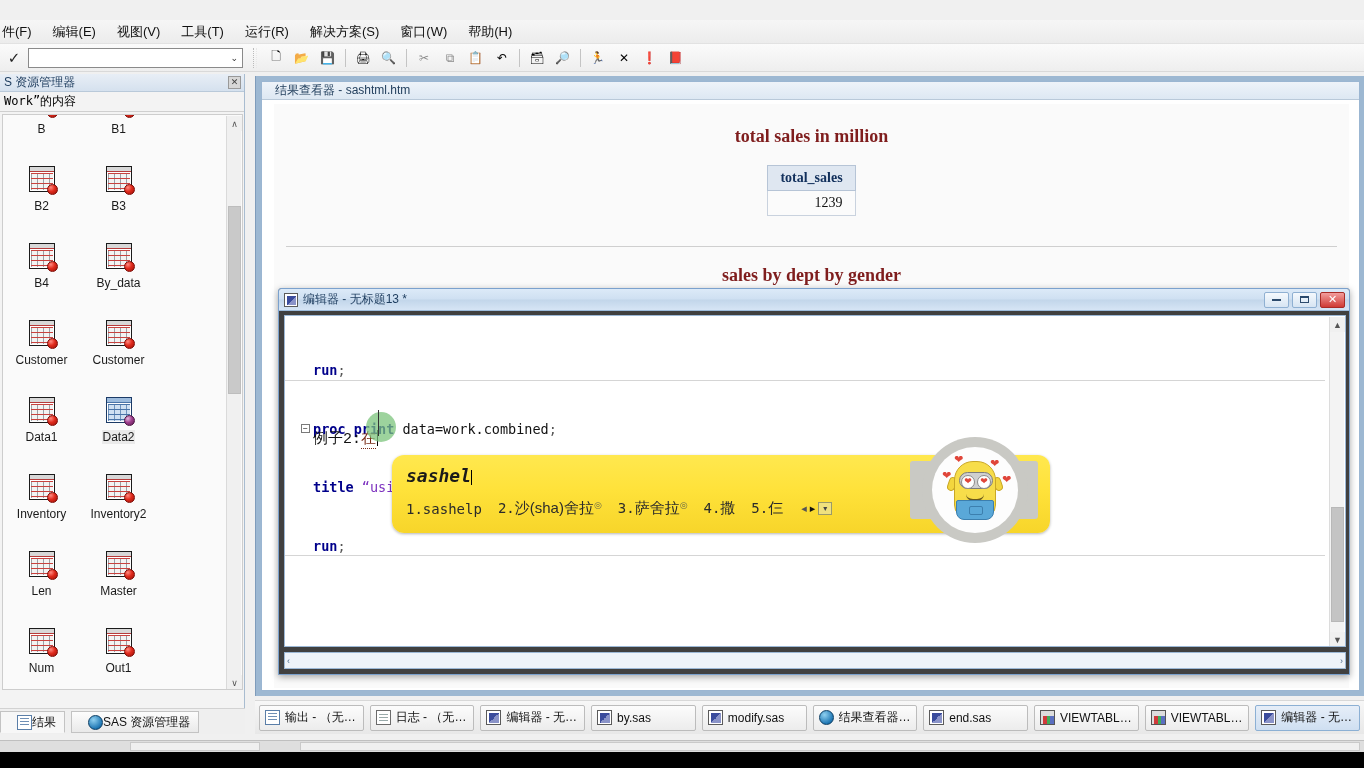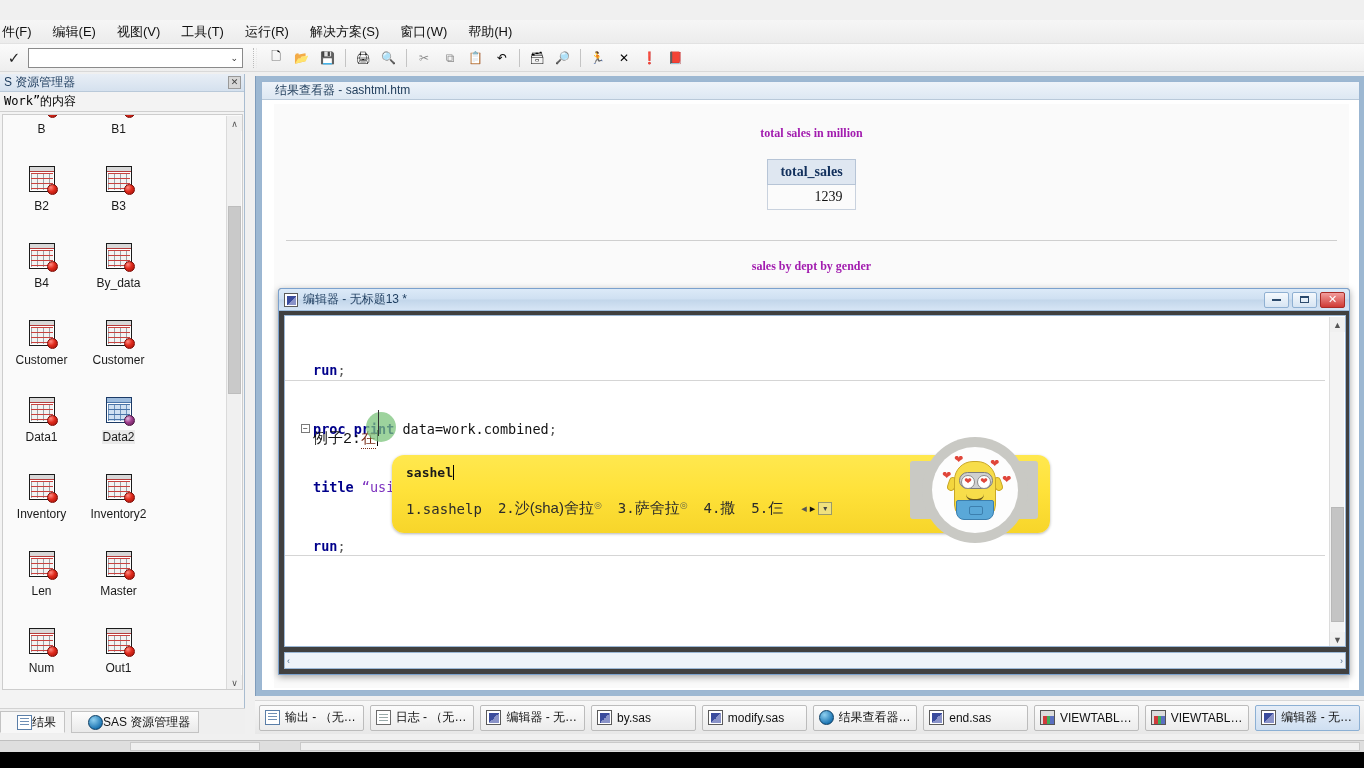--- a/index.html
+++ b/index.html
@@ -226,21 +226,21 @@
   }
   .rv-body {
     position: absolute; left: 12px; top: 22px;
     width: 1075px; height: 584px;
     background: #fafafa;
     overflow: hidden;
   }
   .rv-h1 {
     text-align: center;
     font-family: "Liberation Serif", "DejaVu Serif", serif;
-    font-weight: bold; font-size: 12px; color: #a21caf;
+    font-weight: bold; font-size: 18px; color: #7f1d1d;
     margin-top: 22px;
   }
   .rv-rule { height: 1px; background: #cfcfcf; margin: 30px 12px 0 12px; }
   .rv-table {
     margin: 18px auto 0 auto;
     border-collapse: collapse;
     font-family: "Liberation Serif", "DejaVu Serif", serif;
   }
   .rv-table th {
     background: #dfe7f1; color: #12305c;
@@ -377,21 +377,21 @@
   .ime-panel {
     position: absolute; left: 0; top: 0;
     width: 658px; height: 78px;
     border-radius: 12px;
     background: linear-gradient(to bottom, #ffe84f 0%, #ffe23a 45%, #f7d52a 100%);
     box-shadow: 0 1px 3px rgba(0,0,0,0.3);
   }
   .ime-comp {
     position: absolute; left: 14px; top: 10px;
     font-family: "DejaVu Sans Mono", "Liberation Mono", monospace;
-    font-size: 13px; color: #1a1a1a; font-weight: bold;
+    font-size: 18px; color: #1a1a1a; font-weight: bold; font-style: italic;
   }
   .ime-comp .bar {
     display: inline-block; width: 1px; height: 15px;
     background: #000; vertical-align: -3px;
   }
   .ime-cands {
     position: absolute; left: 14px; top: 44px;
     display: flex; align-items: center;
     font-size: 15px; color: #2b2b2b;
   }

